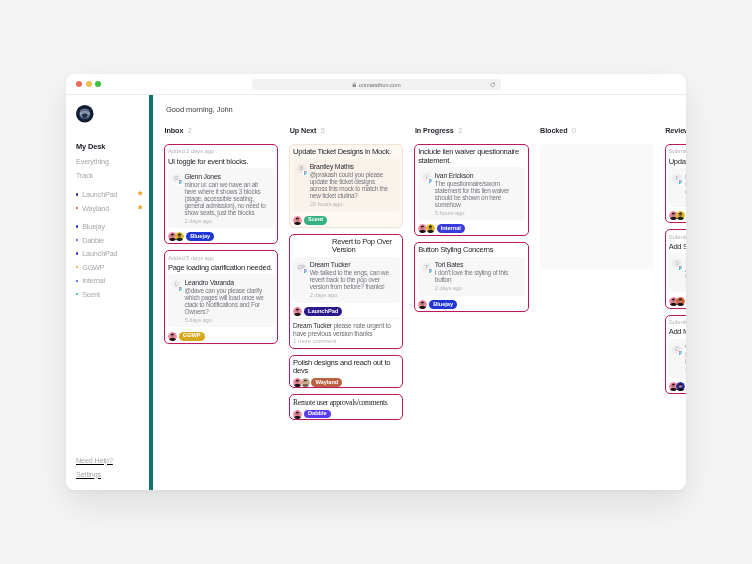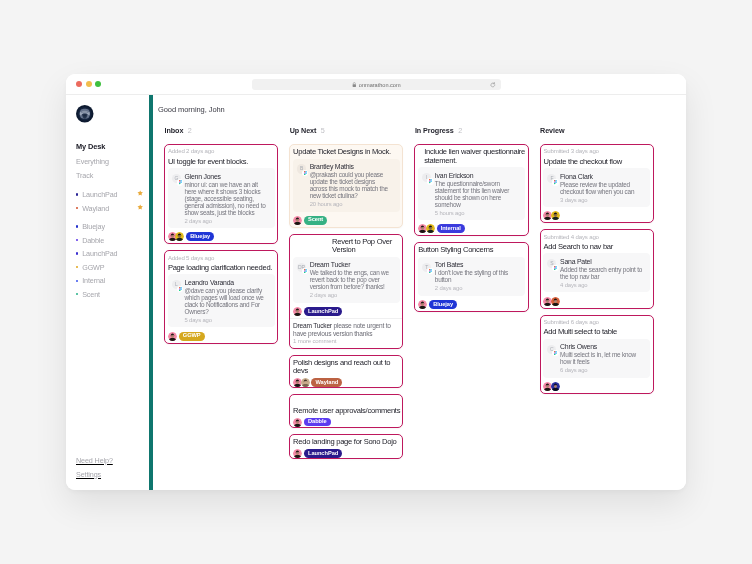--- a/index.html
+++ b/index.html
@@ -26,21 +26,21 @@
   .projlist{position:absolute;left:9.5px;top:93.3px;right:5px;}
   .proj{display:flex;align-items:center;height:13.55px;position:relative;}
   .bullet{width:2.2px;height:2.2px;border-radius:50%;margin-right:3.9px;margin-left:0.6px;flex:0 0 auto;}
   .projname{font-size:7.2px;color:#a5a5ab;letter-spacing:-0.12px;}
   .star{position:absolute;left:61.3px;top:2.2px;}
   .projlist2{position:absolute;left:9.5px;top:125.2px;right:5px;}
   .footer{position:absolute;left:10px;top:359px;text-decoration:underline;}
   .foot-item{font-size:7.2px;color:#a5a5ab;line-height:14.2px;letter-spacing:-0.12px;}
 
   .main{flex:1;position:relative;overflow:hidden;}
-  .greeting{position:absolute;left:5px;top:10.4px;font-size:7.5px;color:#3a3a44;letter-spacing:-0.07px;}
+  .greeting{position:absolute;left:13px;top:10.4px;font-size:7.5px;color:#3a3a44;letter-spacing:-0.07px;}
   .boardwrap{position:absolute;left:0;top:31.4px;right:0;bottom:0;overflow:hidden;}
   .board{display:flex;padding-left:11px;}
   .col{width:114.2px;flex:0 0 114.2px;margin-right:11px;}
   .colhead{display:flex;align-items:baseline;gap:4.5px;height:12.2px;padding-left:0.5px;}
   .colname{font-size:7.2px;font-weight:bold;color:#26262f;letter-spacing:-0.07px;}
   .colcount{font-size:7.2px;color:#bfbfc4;letter-spacing:-0.05px;}
 
   .card{background:#fff;border:1px solid #be185d;border-radius:5px;margin-top:5.8px;box-sizing:border-box;
         box-shadow:0 1px 1.5px rgba(16,24,40,0.03);overflow:hidden;}
   .card.hl{background:#fdf8f2;border-color:#f4e3d2;}
@@ -347,59 +347,43 @@
                             <ellipse cx="10" cy="9.6" rx="3.1" ry="3.9" fill="#cbab8c"></ellipse>
                             <path d="M6.3 10.2C5.6 5.9 7.3 3.3 10 3.3s4.4 2.6 3.7 6.9c-0.4-2.4-1.0-3.6-1.7-4C10.9 7.4 8.7 7.5 7.8 6.4 7.2 7 6.6 8.4 6.3 10.2z" fill="#46352a"></path>
                           </svg></div>
                       </div>
                       <span class="tag" style="background: rgb(188, 98, 67);">Wayland</span>
                     </div>
                   </div>
                 </div>
                 <div class="card simple">
                   <div class="cardpad">
-                    <div class="cardtitle" style="margin-top: 8px;">Remote user approvals/comments</div>
+                    <div class="cardtitle" style="margin-top: 0px; font-family: Liberation Serif, serif;">Remote user approvals/comments</div>
                     <div class="cardfoot">
                       <div class="avatars">
                         <div class="av"><svg viewBox="0 0 20 20" width="100%" height="100%">
                             <circle cx="10" cy="10" r="10" fill="#f58aa8"></circle>
                             <path d="M1.5 20c0.8-5.1 4.1-7.4 8.5-7.4s7.7 2.3 8.5 7.4z" fill="#1b1512"></path>
                             <ellipse cx="10" cy="9.6" rx="3.1" ry="3.9" fill="#b0826f"></ellipse>
                             <path d="M6.3 10.2C5.6 5.9 7.3 3.3 10 3.3s4.4 2.6 3.7 6.9c-0.4-2.4-1.0-3.6-1.7-4C10.9 7.4 8.7 7.5 7.8 6.4 7.2 7 6.6 8.4 6.3 10.2z" fill="#241a18"></path>
                           </svg></div>
                       </div>
                       <span class="tag" style="background: rgb(91, 60, 240);">Dabble</span>
-                    </div>
-                  </div>
-                </div>
-                <div class="card simple">
-                  <div class="cardpad">
-                    <div class="cardtitle" style="margin-top: 0px;">Redo landing page for Sono Dojo</div>
-                    <div class="cardfoot">
-                      <div class="avatars">
-                        <div class="av"><svg viewBox="0 0 20 20" width="100%" height="100%">
-                            <circle cx="10" cy="10" r="10" fill="#f58aa8"></circle>
-                            <path d="M1.5 20c0.8-5.1 4.1-7.4 8.5-7.4s7.7 2.3 8.5 7.4z" fill="#1b1512"></path>
-                            <ellipse cx="10" cy="9.6" rx="3.1" ry="3.9" fill="#b0826f"></ellipse>
-                            <path d="M6.3 10.2C5.6 5.9 7.3 3.3 10 3.3s4.4 2.6 3.7 6.9c-0.4-2.4-1.0-3.6-1.7-4C10.9 7.4 8.7 7.5 7.8 6.4 7.2 7 6.6 8.4 6.3 10.2z" fill="#241a18"></path>
-                          </svg></div>
-                      </div>
-                      <span class="tag" style="background: rgb(42, 26, 140);">LaunchPad</span>
                     </div>
                   </div>
                 </div>
               </div>
               <div class="col">
                 <div class="colhead">
                   <div class="colname">In Progress</div>
                   <div class="colcount">2</div>
                 </div>
                 <div class="card">
                   <div class="cardpad">
-                    <div class="cardtitle" style="margin-top: 0px; margin-left: 6px;">Include lien waiver questionnaire statement.</div>
+                    <div class="cardtitle" style="margin-top: 0px;">Include lien waiver questionnaire statement.</div>
                     <div class="comment">
                       <div class="avwrap">
                         <div class="avbig">I</div>
                         <div class="badge-app">
                           <svg width="2.9" height="4.3" viewBox="0 0 12 18">
                             <path d="M3 0h3v6H3a3 3 0 0 1 0-6z" fill="#f24e1e"></path>
                             <path d="M6 0h3a3 3 0 0 1 0 6H6V0z" fill="#3dbdf5"></path>
                             <path d="M3 6h3v6H3a3 3 0 0 1 0-6z" fill="#a259ff"></path>
                             <circle cx="9" cy="9" r="3" fill="#1abcfe"></circle>
                             <path d="M3 12h3v3a3 3 0 1 1-3-3z" fill="#0acf83"></path>
@@ -459,20 +443,27 @@
                             <circle cx="10" cy="10" r="10" fill="#f58aa8"></circle>
                             <path d="M1.5 20c0.8-5.1 4.1-7.4 8.5-7.4s7.7 2.3 8.5 7.4z" fill="#1b1512"></path>
                             <ellipse cx="10" cy="9.6" rx="3.1" ry="3.9" fill="#b0826f"></ellipse>
                             <path d="M6.3 10.2C5.6 5.9 7.3 3.3 10 3.3s4.4 2.6 3.7 6.9c-0.4-2.4-1.0-3.6-1.7-4C10.9 7.4 8.7 7.5 7.8 6.4 7.2 7 6.6 8.4 6.3 10.2z" fill="#241a18"></path>
                           </svg></div>
                       </div>
                       <span class="tag" style="background: rgb(31, 53, 214);">Bluejay</span>
                     </div>
                   </div>
                 </div>
+              </div>
+              <div class="col">
+                <div class="colhead">
+                  <div class="colname">Blocked</div>
+                  <div class="colcount">0</div>
+                </div>
+                <div class="emptycol"></div>
               </div>
               <div class="col">
                 <div class="colhead">
                   <div class="colname">Review</div>
                   <div class="colcount"></div>
                 </div>
                 <div class="card">
                   <div class="cardpad">
                     <div class="added">Submitted 3 days ago</div>
                     <div class="cardtitle">Update the checkout flow</div>

